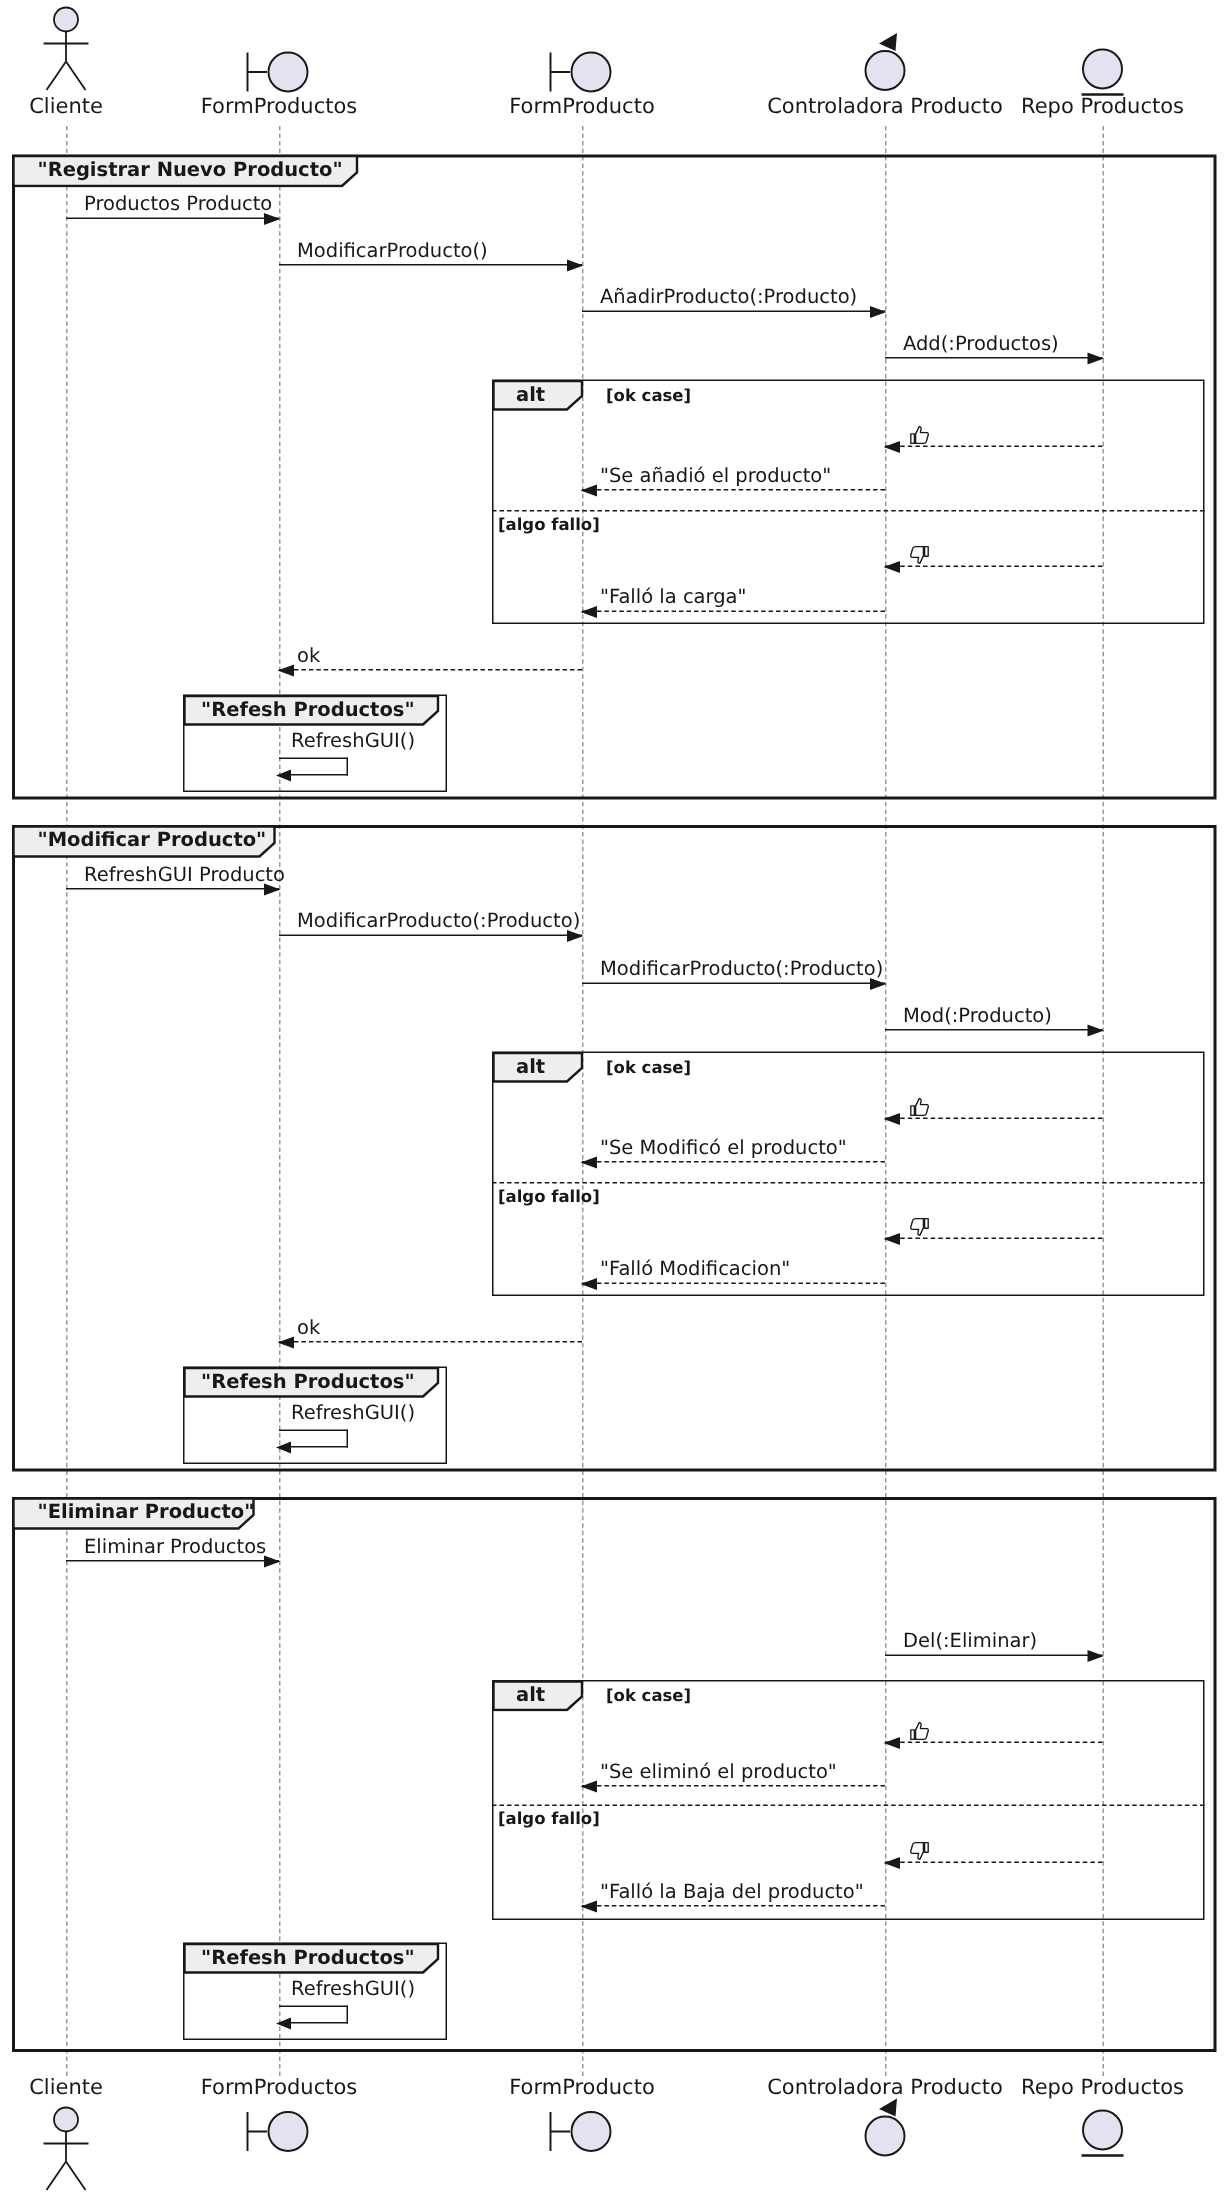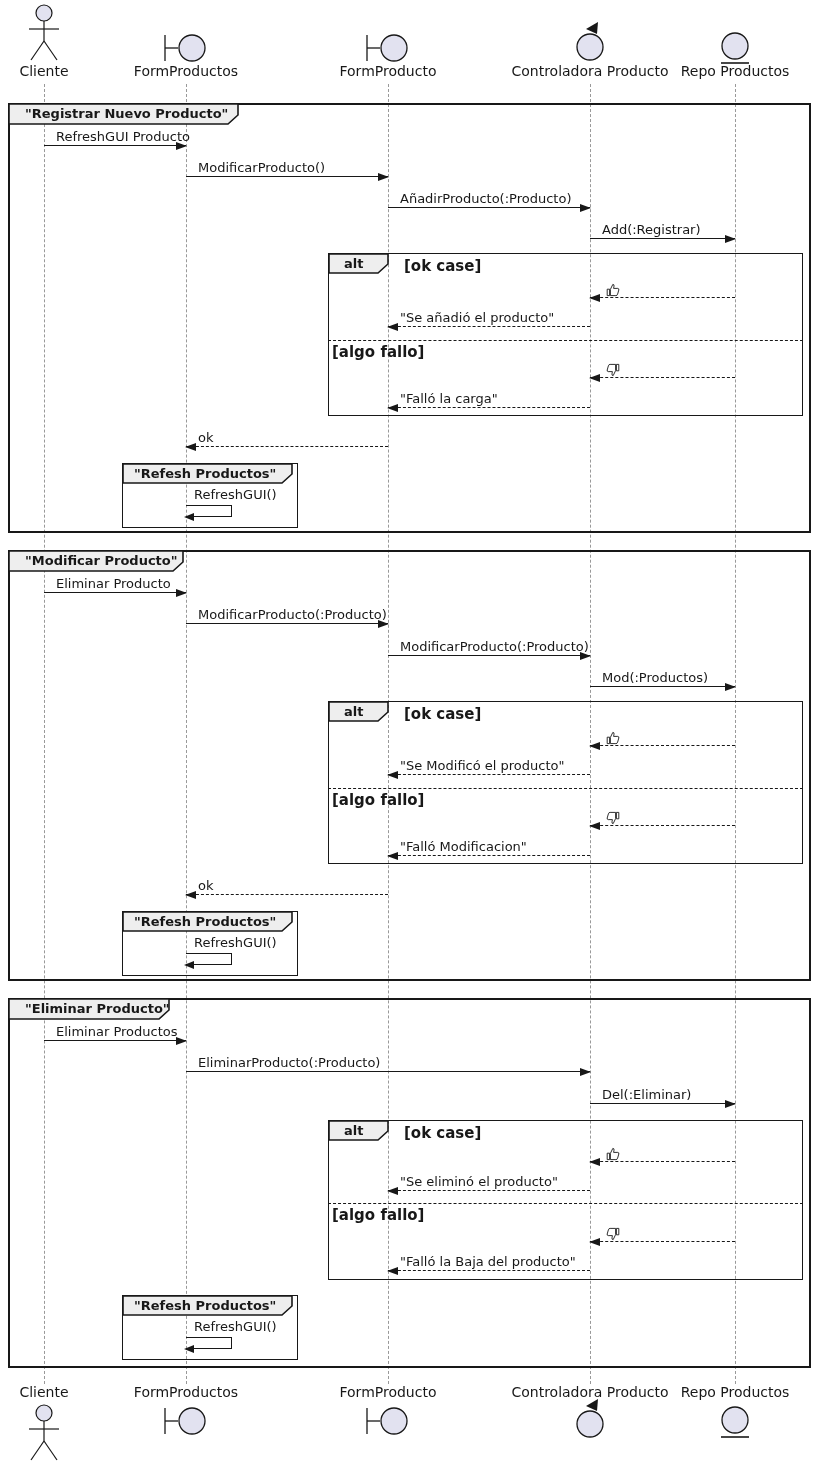--- a/index.html
+++ b/index.html
@@ -11,21 +11,21 @@
   .lifeline{position:absolute;top:84px;height:1300px;width:0;border-left:1px dashed #999;}
   
   .plabel{position:absolute;font-size:14px;white-space:nowrap;text-align:center;transform:translateX(-50%);}
   .p-svg{position:absolute;}
   
   .frame{position:absolute;border:2px solid #181818;box-sizing:border-box;background:transparent;}
   .tab{position:absolute;}
   .tab .ttl{position:absolute;top:3px;font-size:13px;font-weight:bold;white-space:nowrap;}
   
   .altframe{position:absolute;border:1.6px solid #181818;box-sizing:border-box;background:transparent;}
-  .guard{position:absolute;font-size:15px;font-weight:bold;white-space:nowrap;}
+  .guard{position:absolute;font-size:11px;font-weight:bold;white-space:nowrap;}
   .divider{position:absolute;height:0;border-top:1.2px dashed #181818;}
   
   .msg{position:absolute;height:16px;}
   .msg .line{position:absolute;left:0;right:0;bottom:0;height:0;border-top:1.3px solid #181818;}
   .msg.dashed .line{border-top:1px dashed #181818;}
   .msg .mlabel{position:absolute;left:12px;bottom:2px;font-size:13px;white-space:nowrap;}
   .msg .head{position:absolute;bottom:-4px;width:0;height:0;border-top:4px solid transparent;border-bottom:4px solid transparent;}
   .msg.ltr .head{right:-1px;border-left:11px solid #181818;}
   .msg.rtl .head{left:-1px;border-right:11px solid #181818;}
   .thumb{position:absolute;left:16px;bottom:2px;width:14px;height:14px;}
@@ -82,36 +82,36 @@
 
   <div class="frame" style="left:8px;top:103px;width:803px;height:430px"></div>
   <div class="tab" style="left:8px;top:103px">
     <svg width="232" height="22">
         <path d="M1,1 H230 V12 L220,21 H1 Z" fill="#EEEEEE" stroke="#181818" stroke-width="1.6"></path>
       </svg>
     <span class="ttl" style="left:17px">"Registrar Nuevo Producto"</span>
   </div>
 
   <div class="msg ltr" style="left:44px;top:130px;width:142px">
-    <span class="mlabel">RefreshGUI Producto</span>
+    <span class="mlabel">Productos Producto</span>
       <i class="line"></i>
       <i class="head"></i>
   </div>
   <div class="msg ltr" style="left:186px;top:161px;width:202px">
     <span class="mlabel">ModificarProducto()</span>
       <i class="line"></i>
       <i class="head"></i>
   </div>
   <div class="msg ltr" style="left:388px;top:192px;width:202px">
     <span class="mlabel">AñadirProducto(:Producto)</span>
       <i class="line"></i>
       <i class="head"></i>
   </div>
   <div class="msg ltr" style="left:590px;top:223px;width:145px">
-    <span class="mlabel">Add(:Registrar)</span>
+    <span class="mlabel">Add(:Productos)</span>
       <i class="line"></i>
       <i class="head"></i>
   </div>
 
   <div class="altframe" style="left:328px;top:253px;width:475px;height:163px"></div>
   <div class="tab" style="left:328px;top:253px">
     <svg width="62" height="21">
         <path d="M1,1 H60 V11 L50,20 H1 Z" fill="#EEEEEE" stroke="#181818" stroke-width="1.6"></path>
       </svg>
     <span class="ttl" style="left:16px">alt</span>
@@ -173,36 +173,36 @@
 
   <div class="frame" style="left:8px;top:550px;width:803px;height:431px"></div>
   <div class="tab" style="left:8px;top:550px">
     <svg width="177" height="22">
         <path d="M1,1 H175 V12 L165,21 H1 Z" fill="#EEEEEE" stroke="#181818" stroke-width="1.6"></path>
       </svg>
     <span class="ttl" style="left:17px">"Modificar Producto"</span>
   </div>
 
   <div class="msg ltr" style="left:44px;top:577px;width:142px">
-    <span class="mlabel">Eliminar Producto</span>
+    <span class="mlabel">RefreshGUI Producto</span>
       <i class="line"></i>
       <i class="head"></i>
   </div>
   <div class="msg ltr" style="left:186px;top:608px;width:202px">
     <span class="mlabel">ModificarProducto(:Producto)</span>
       <i class="line"></i>
       <i class="head"></i>
   </div>
   <div class="msg ltr" style="left:388px;top:640px;width:202px">
     <span class="mlabel">ModificarProducto(:Producto)</span>
       <i class="line"></i>
       <i class="head"></i>
   </div>
   <div class="msg ltr" style="left:590px;top:671px;width:145px">
-    <span class="mlabel">Mod(:Productos)</span>
+    <span class="mlabel">Mod(:Producto)</span>
       <i class="line"></i>
       <i class="head"></i>
   </div>
 
   <div class="altframe" style="left:328px;top:701px;width:475px;height:163px"></div>
   <div class="tab" style="left:328px;top:701px">
     <svg width="62" height="21">
         <path d="M1,1 H60 V11 L50,20 H1 Z" fill="#EEEEEE" stroke="#181818" stroke-width="1.6"></path>
       </svg>
     <span class="ttl" style="left:16px">alt</span>
@@ -265,25 +265,20 @@
   <div class="frame" style="left:8px;top:998px;width:803px;height:370px"></div>
   <div class="tab" style="left:8px;top:998px">
     <svg width="163" height="22">
         <path d="M1,1 H161 V12 L151,21 H1 Z" fill="#EEEEEE" stroke="#181818" stroke-width="1.6"></path>
       </svg>
     <span class="ttl" style="left:17px">"Eliminar Producto"</span>
   </div>
 
   <div class="msg ltr" style="left:44px;top:1025px;width:142px">
     <span class="mlabel">Eliminar Productos</span>
-      <i class="line"></i>
-      <i class="head"></i>
-  </div>
-  <div class="msg ltr" style="left:186px;top:1056px;width:404px">
-    <span class="mlabel">EliminarProducto(:Producto)</span>
       <i class="line"></i>
       <i class="head"></i>
   </div>
   <div class="msg ltr" style="left:590px;top:1088px;width:145px">
     <span class="mlabel">Del(:Eliminar)</span>
       <i class="line"></i>
       <i class="head"></i>
   </div>
 
   <div class="altframe" style="left:328px;top:1120px;width:475px;height:160px"></div>

